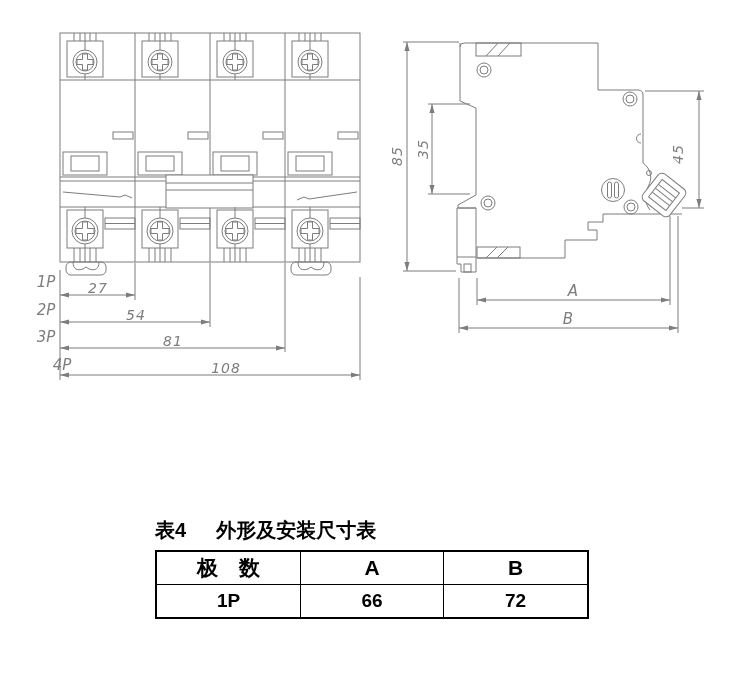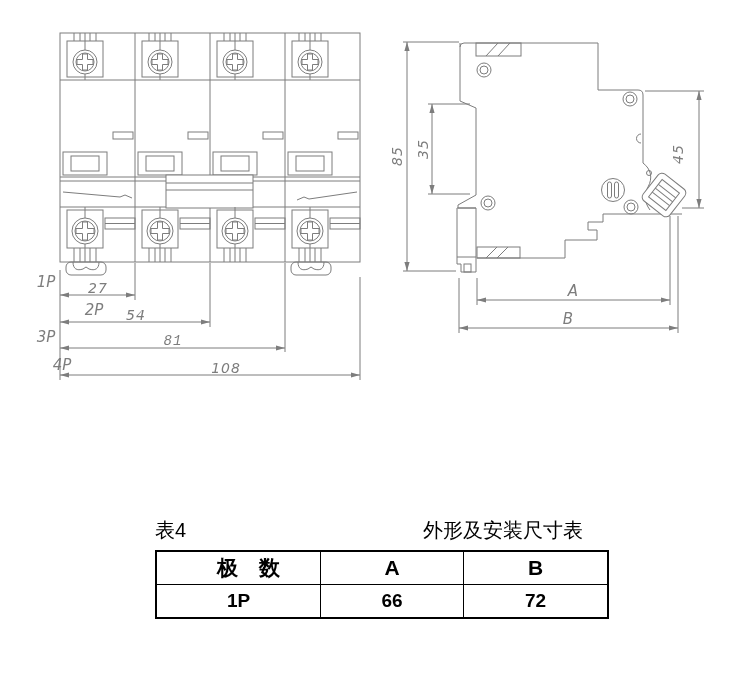--- a/index.html
+++ b/index.html
@@ -6,21 +6,21 @@
   #page{position:relative;width:738px;height:686px;background:#ffffff;overflow:hidden;
         font-family:"Liberation Sans",sans-serif;}
   svg{position:absolute;left:0;top:0;}
   .dim-label{position:absolute;color:#7d7d7d;font-family:"DejaVu Sans",sans-serif;
              font-style:italic;white-space:nowrap;transform:translate(-50%,-50%);}
   .dim-label.rot{transform:translate(-50%,-50%) rotate(-90deg);}
   .pole{font-size:15px;}
   .num{font-size:14px;letter-spacing:1px;}
   .letter{font-size:15px;}
   #tbl-caption{position:absolute;left:155px;top:517px;width:428px;display:flex;
-               justify-content:space-between;gap:30px;font-weight:normal;font-size:20px;color:#000;}
+               justify-content:flex-start;gap:30px;font-weight:bold;font-size:20px;color:#000;}
   #dim-table{position:absolute;left:155px;top:550px;width:428px;
              border:2px solid #000;border-collapse:collapse;table-layout:fixed;}
   #dim-table td,#dim-table th{border:1.5px solid #000;text-align:center;vertical-align:middle;
              font-weight:bold;color:#000;padding:0;}
   #dim-table th{font-size:21px;height:32px;}
   #dim-table td{font-size:19px;}
   #dim-table tr.r1 td{height:32px;}
   #dim-table tr.r2 td{height:33px;}
 </style>
 </head>
@@ -208,44 +208,44 @@
 
       <line x1="459" y1="278" x2="459" y2="333"></line>
       <line x1="678" y1="216" x2="678" y2="333"></line>
       <line x1="459" y1="328" x2="678" y2="328"></line>
       <polygon points="459,328 468,325.4 468,330.6" fill="#7d7d7d" stroke="none"></polygon>
       <polygon points="678,328 669,325.4 669,330.6" fill="#7d7d7d" stroke="none"></polygon>
     </g>
   </svg>
 
   <span class="dim-label pole" style="left:46px;top:282px;">1P</span>
-  <span class="dim-label pole" style="left:46px;top:310px;margin-left:48px;">2P</span>
+  <span class="dim-label pole" style="left:46px;top:310px;">2P</span>
   <span class="dim-label pole" style="left:46px;top:337px;">3P</span>
   <span class="dim-label pole" style="left:62px;top:365px;">4P</span>
 
   <span class="dim-label num" style="left:98px;top:288px;">27</span>
   <span class="dim-label num" style="left:136px;top:315px;">54</span>
-  <span class="dim-label num" style="left:173px;top:341px;font-family:Liberation Mono, monospace;">81</span>
+  <span class="dim-label num" style="left:173px;top:341px;">81</span>
   <span class="dim-label num" style="left:210px;top:368px;margin-left:16px;">108</span>
 
   <span class="dim-label num rot" style="left:397px;top:156px;">85</span>
   <span class="dim-label num rot" style="left:423px;top:149px;">35</span>
   <span class="dim-label num rot" style="left:678px;top:154px;">45</span>
   <span class="dim-label letter" style="left:573px;top:291px;">A</span>
   <span class="dim-label letter" style="left:568px;top:319px;">B</span>
 
   <div id="tbl-caption">
     <span>表4</span>
     <span>外形及安装尺寸表</span>
   </div>
 
   <table id="dim-table">
     <tbody>
         <tr>
-      <th style="width:143px;padding-left:20px;">极　数</th>
+      <th style="width:143px;">极　数</th>
       <th style="width:142px;">A</th>
       <th style="width:143px;">B</th>
     </tr>
     <tr class="r1">
       <td>1P</td>
       <td>66</td>
       <td>72</td>
     </tr>
   </tbody>
     </table>

